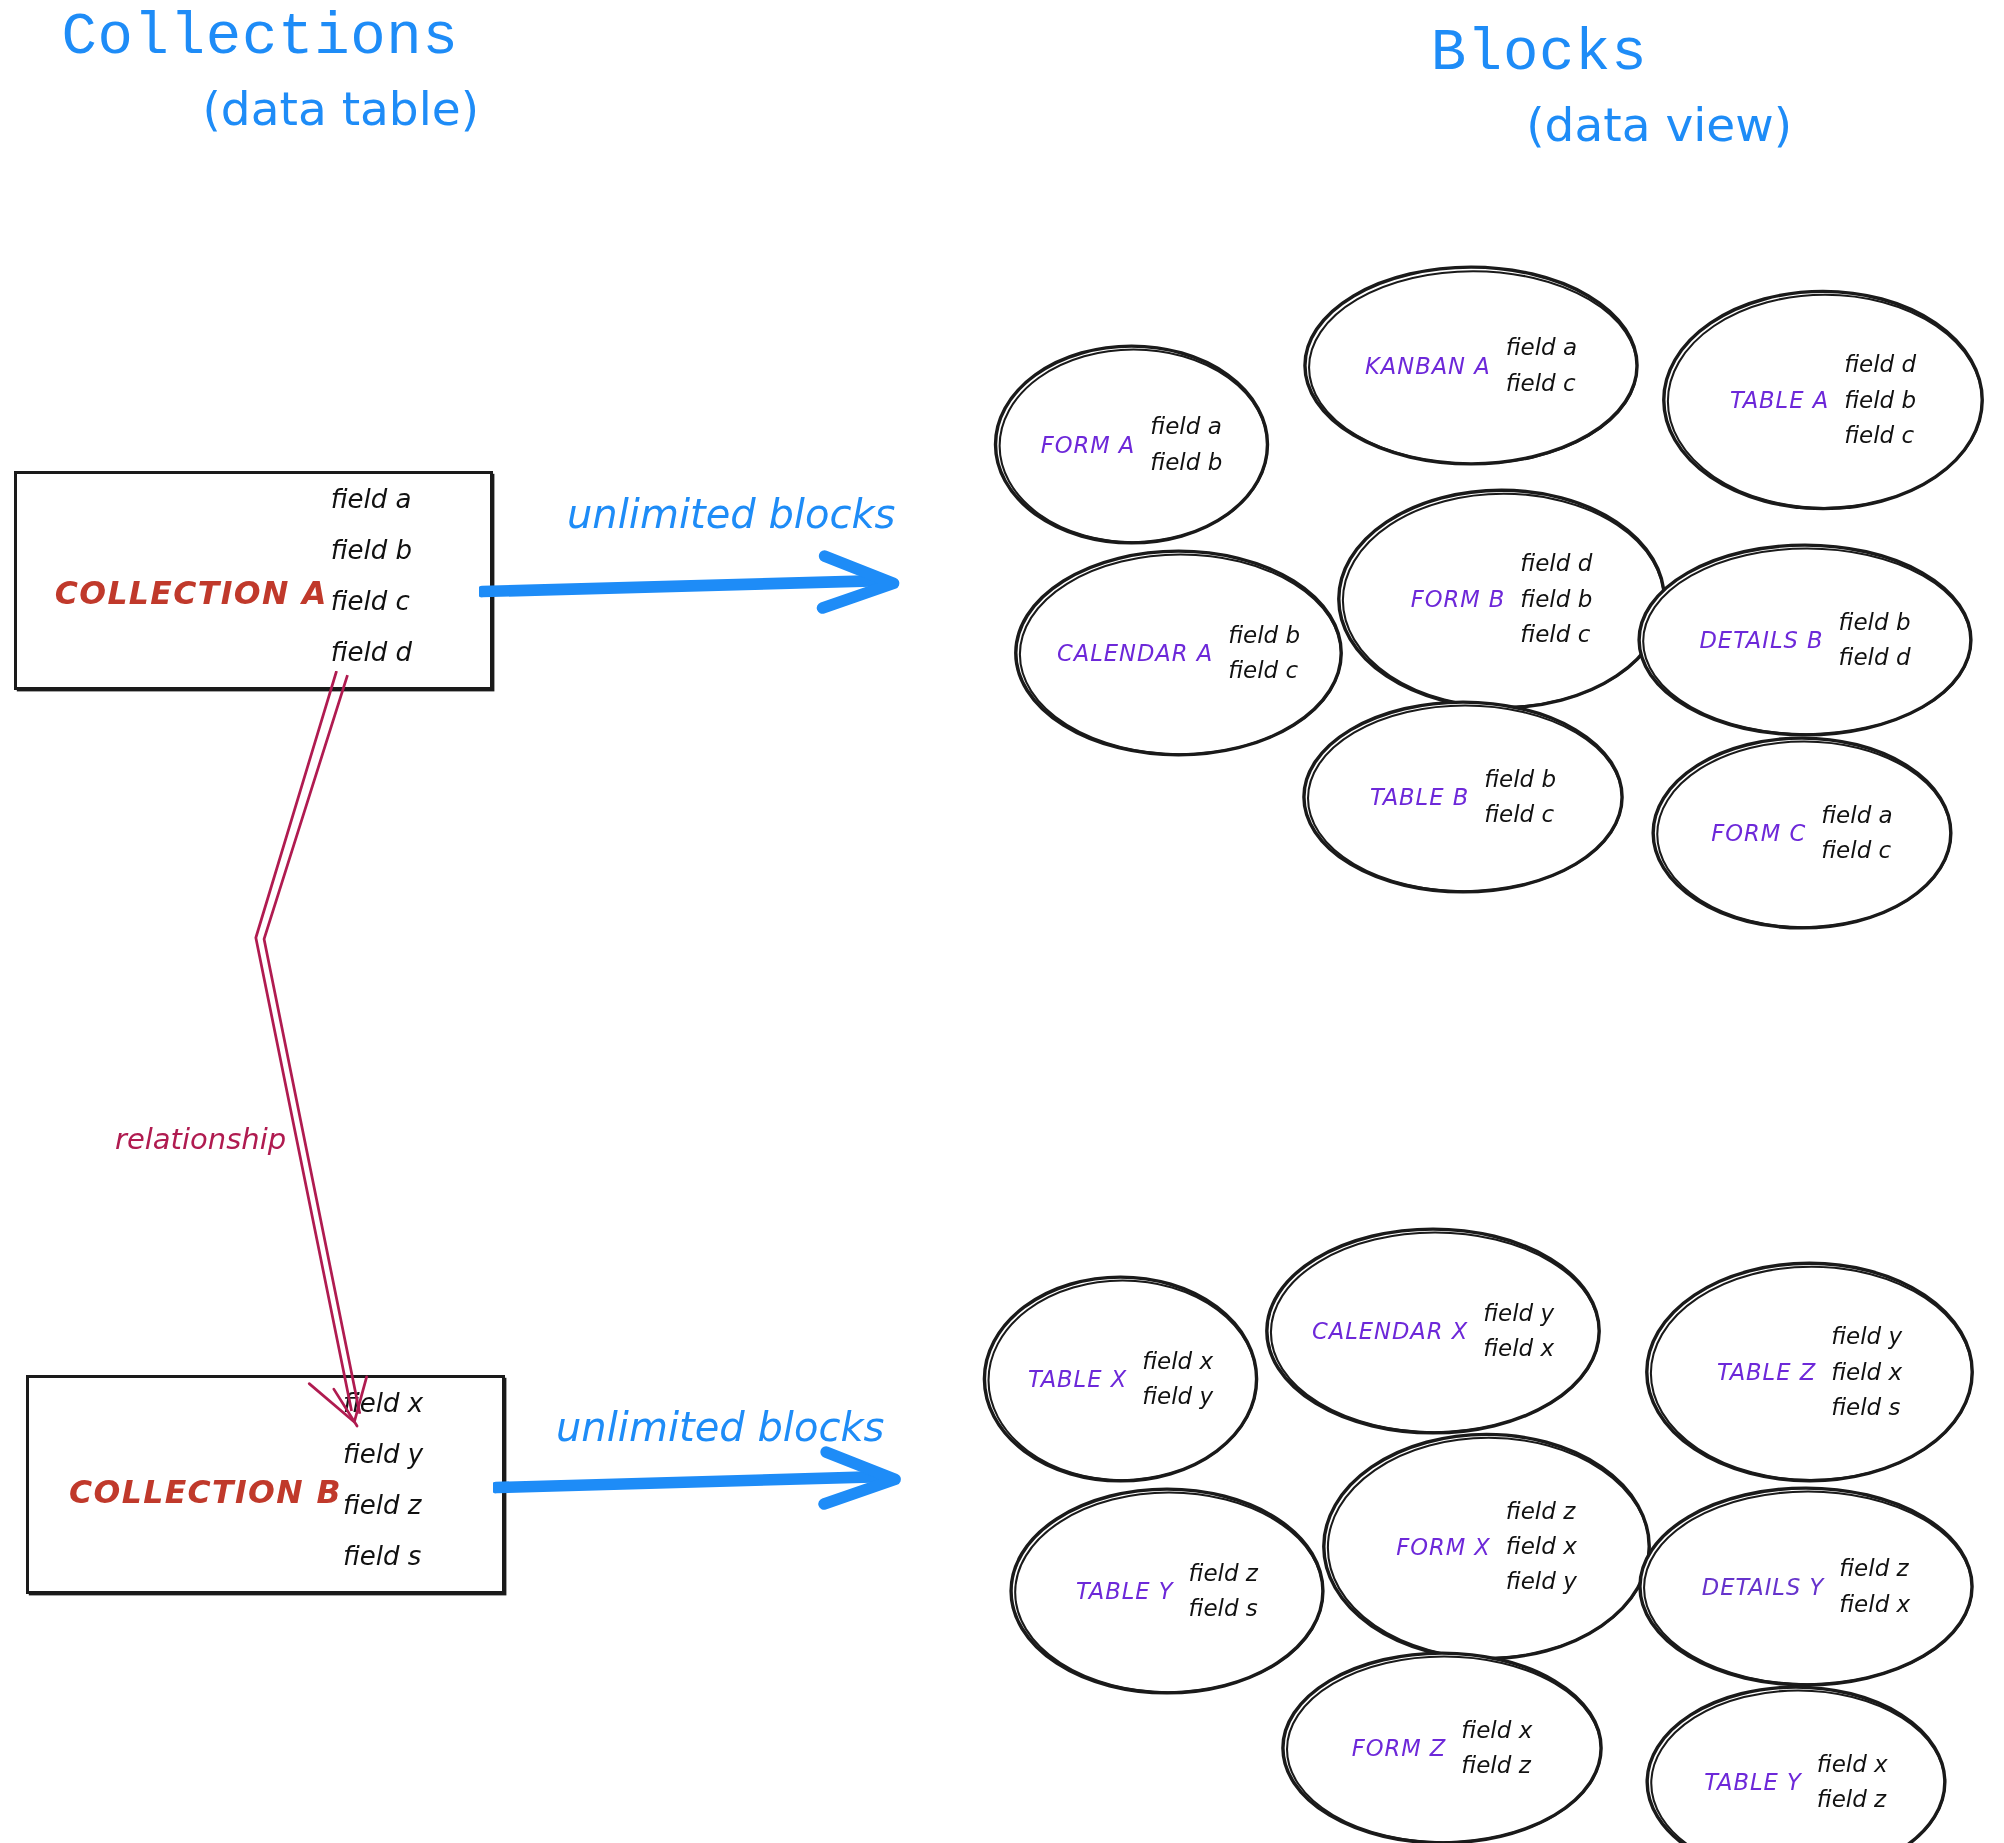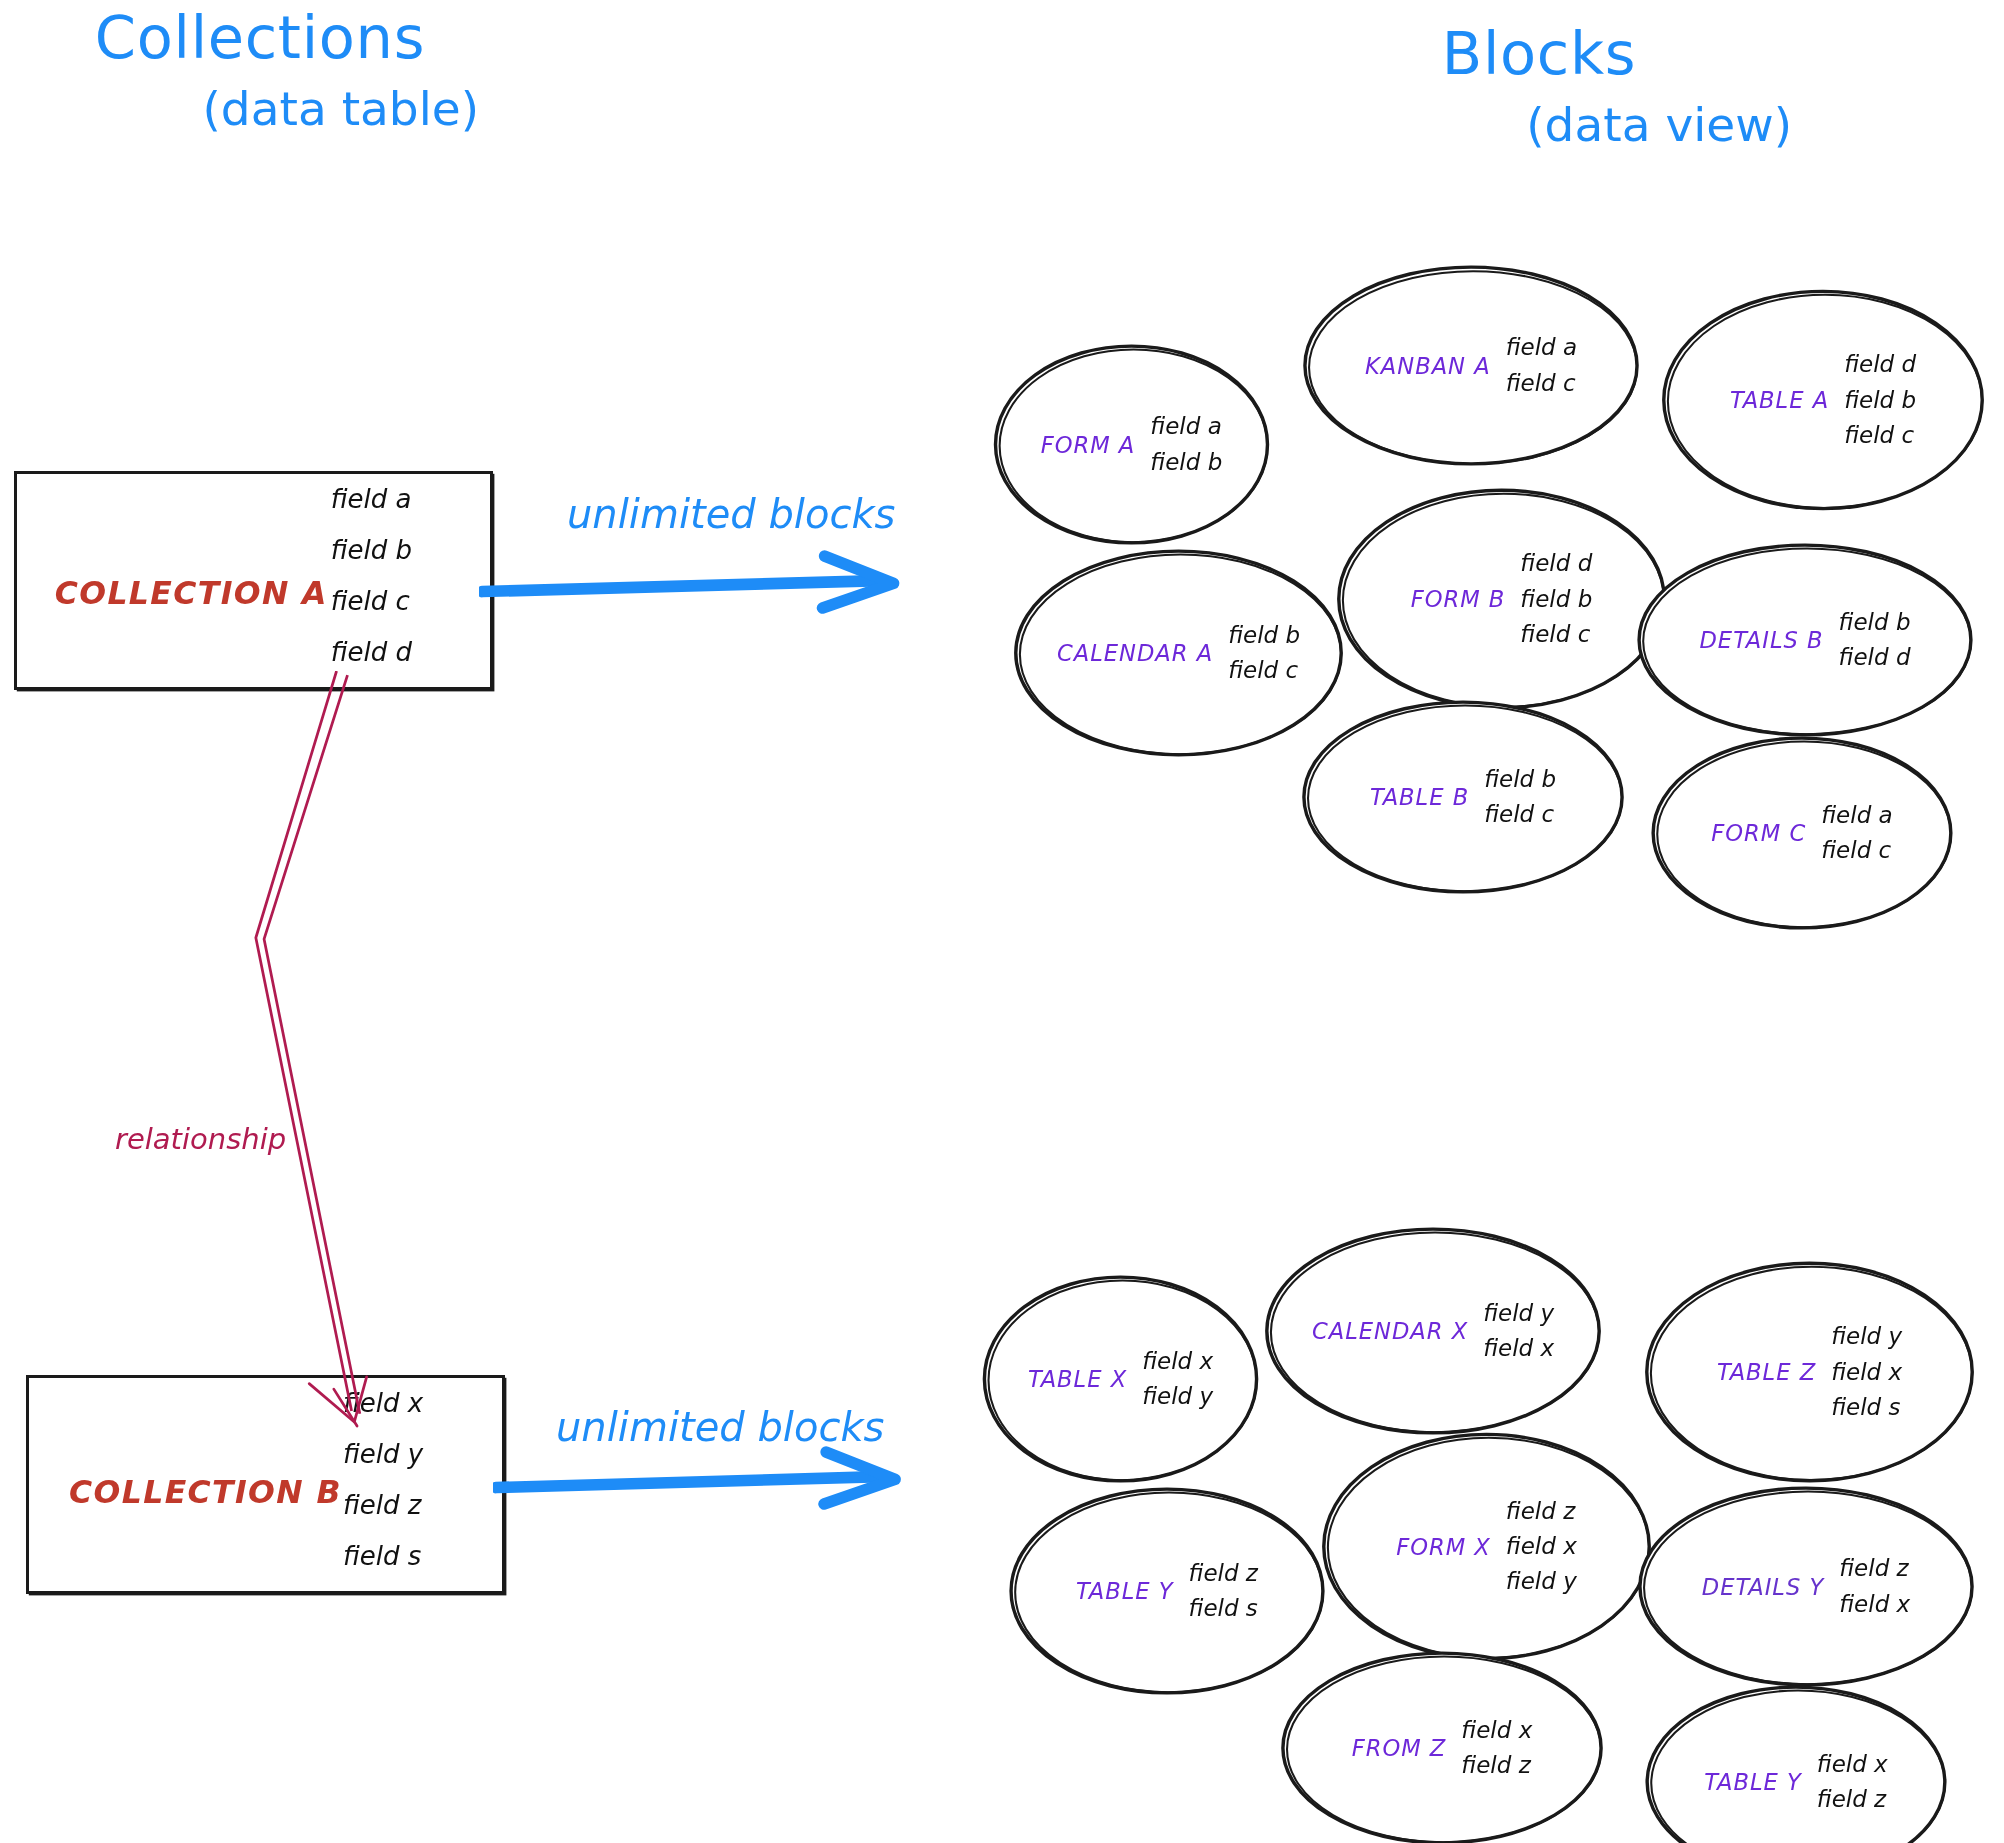--- a/index.html
+++ b/index.html
@@ -27,20 +27,21 @@
     text-align: center;
     color: #1e8cf7;
     line-height: 1.15;
     white-space: nowrap;
   }
   .heading .main {
     display: block;
     font-size: 59px;
     font-weight: 400;
     letter-spacing: 0.7px;
+    font-family: Liberation Mono, monospace;
   }
   .heading .sub {
     display: block;
     font-size: 47px;
     font-weight: 400;
     margin-top: 9.6px;
     text-align: right;
   }
   #heading-collections { left: 41px;  top: 4.1px;  width: 438px; }
   #heading-blocks      { left: 1286px; top: 4.1px; width: 506px; margin-top: 16px; }
@@ -402,21 +403,21 @@
       </span>
     </div>
   </div>
 
   <div class="block" style="left:1278px; top:1649px; width:328px; height:198px;">
     <svg class="ell" viewBox="0 0 480 290">
       <ellipse cx="240" cy="145" rx="233" ry="139" fill="#fff" stroke="#1a1a1a" stroke-width="5"></ellipse>
       <ellipse cx="243" cy="147" rx="230" ry="136" fill="none" stroke="#1a1a1a" stroke-width="3"></ellipse>
     </svg>
     <div class="inner">
-      <span class="blk-name hand">FROM Z</span>
+      <span class="blk-name hand">FORM Z</span>
       <span class="blk-fields">
         <span class="fld">field x</span>
         <span class="fld">field z</span>
       </span>
     </div>
   </div>
 
   <div class="block" style="left:1642px; top:1683px; width:308px; height:198px;">
     <svg class="ell" viewBox="0 0 450 290">
       <ellipse cx="225" cy="145" rx="218" ry="139" fill="#fff" stroke="#1a1a1a" stroke-width="5"></ellipse>

